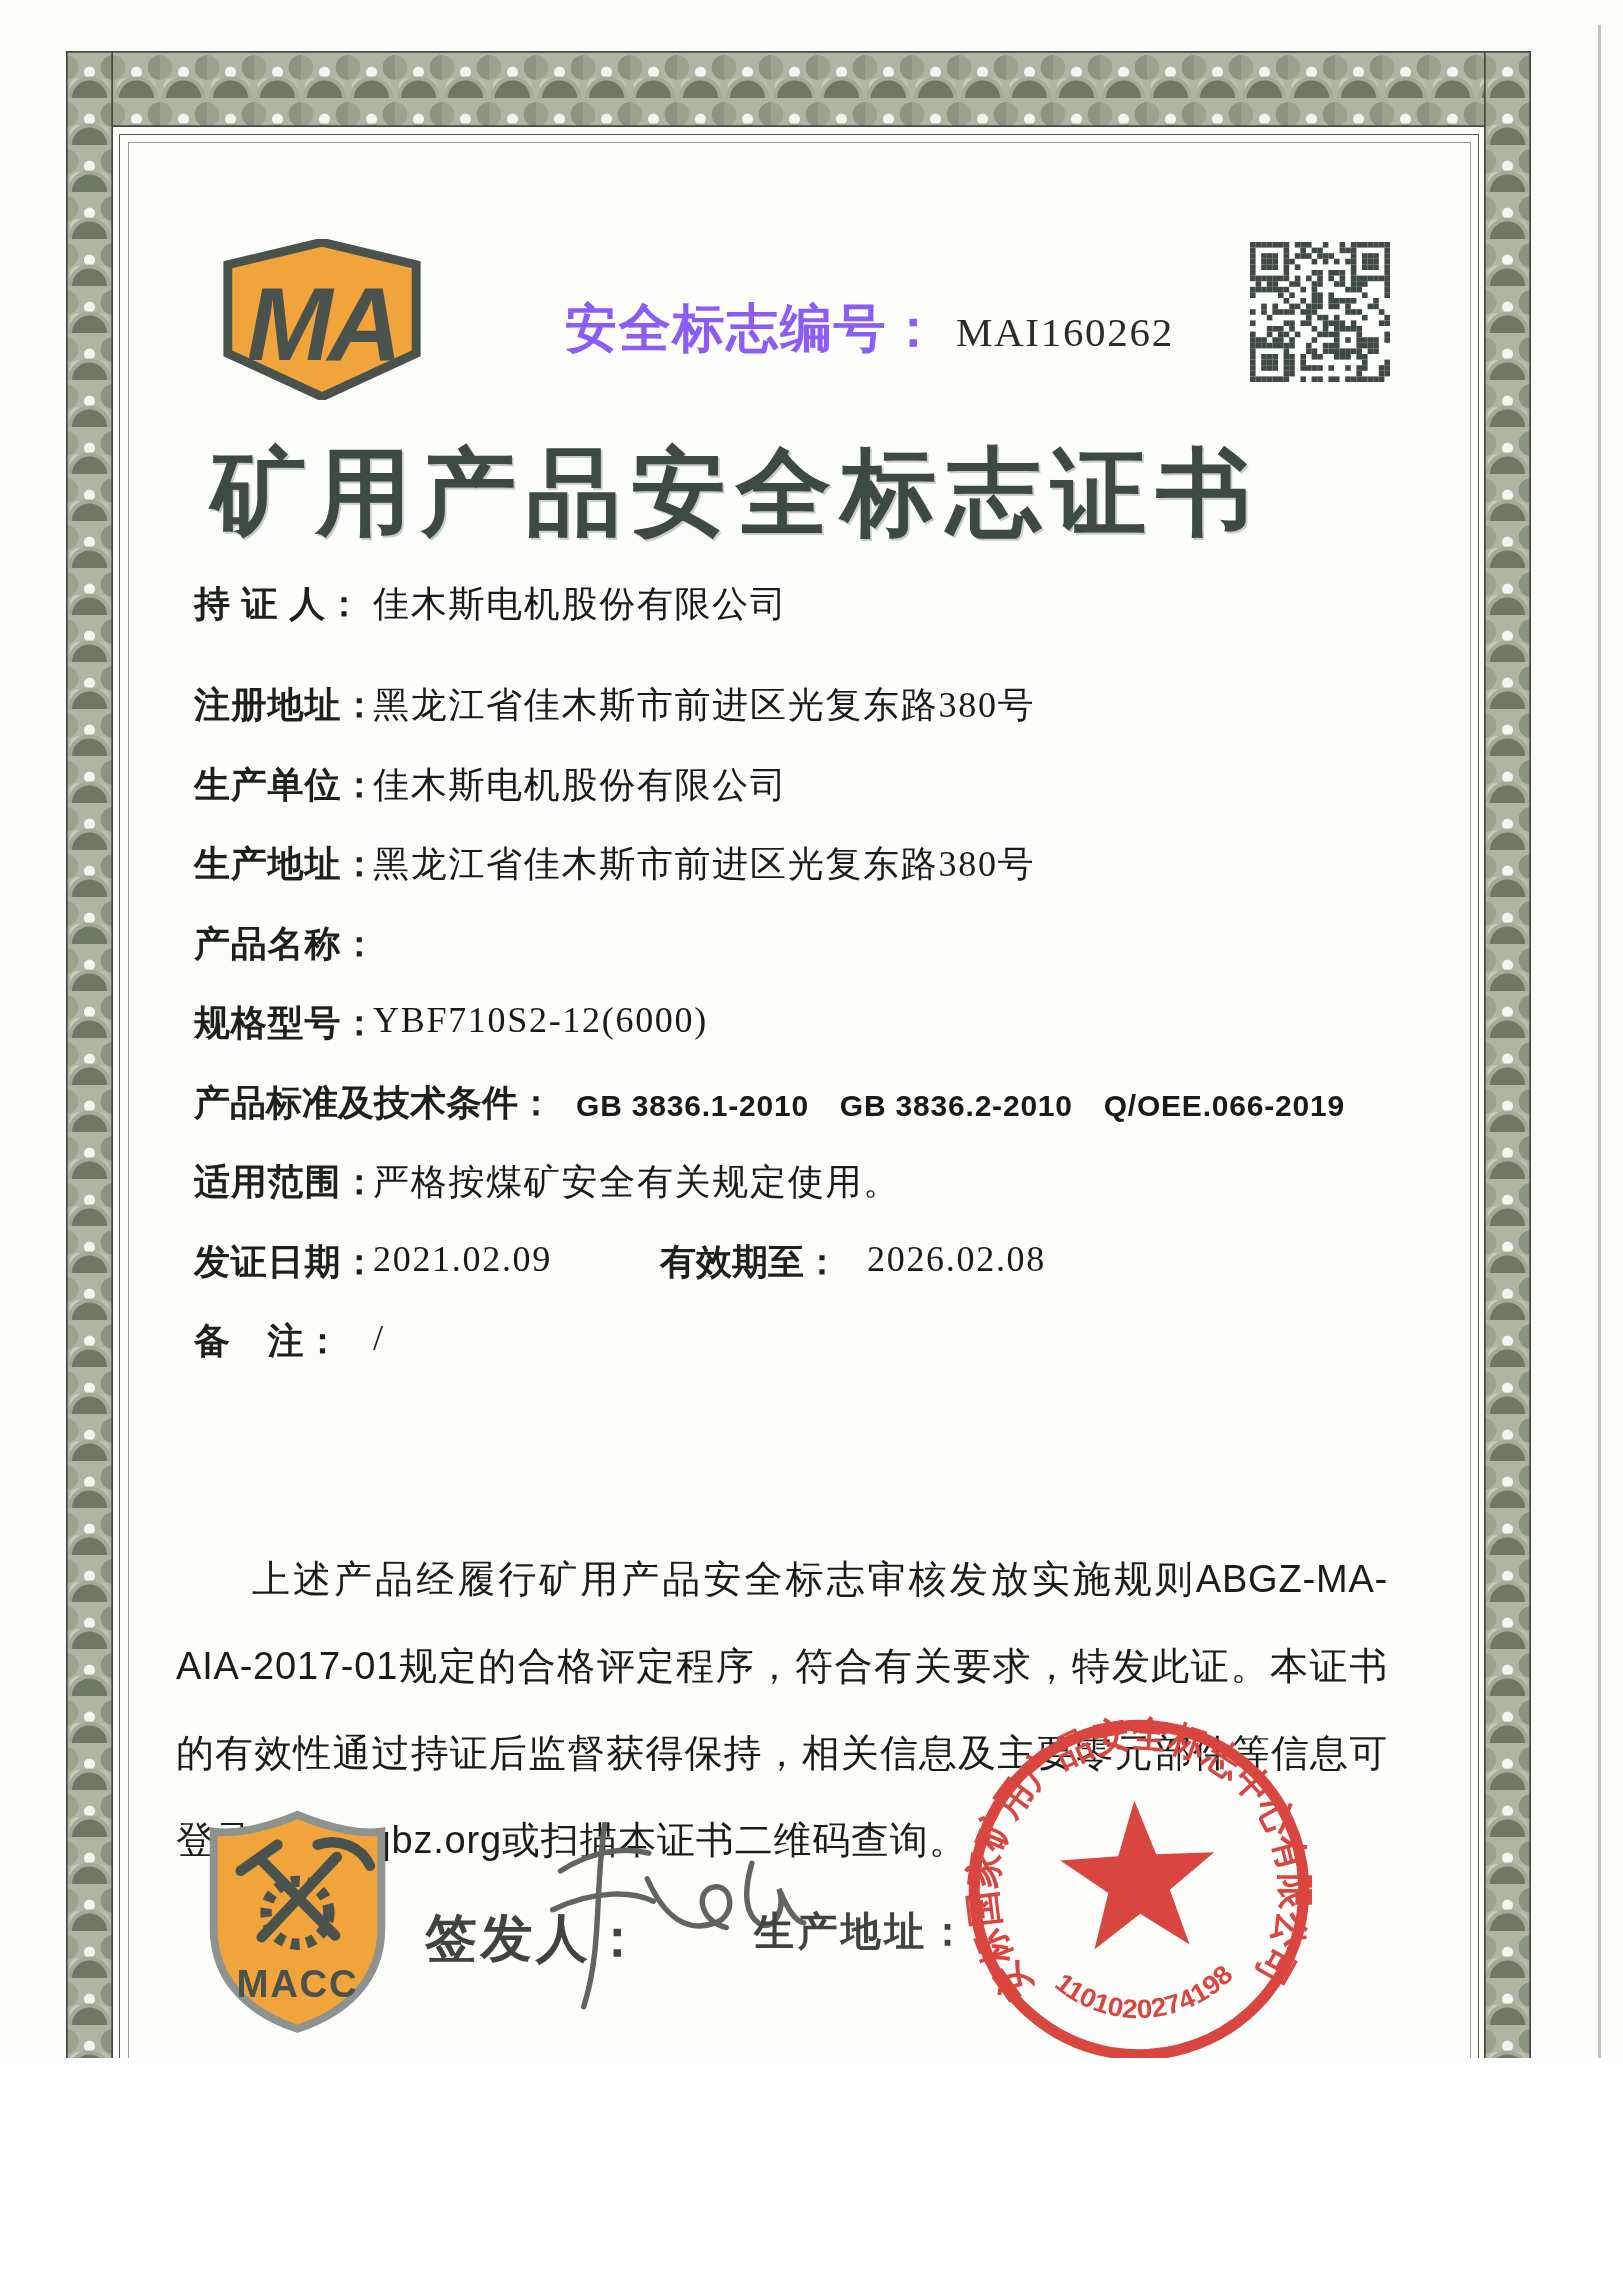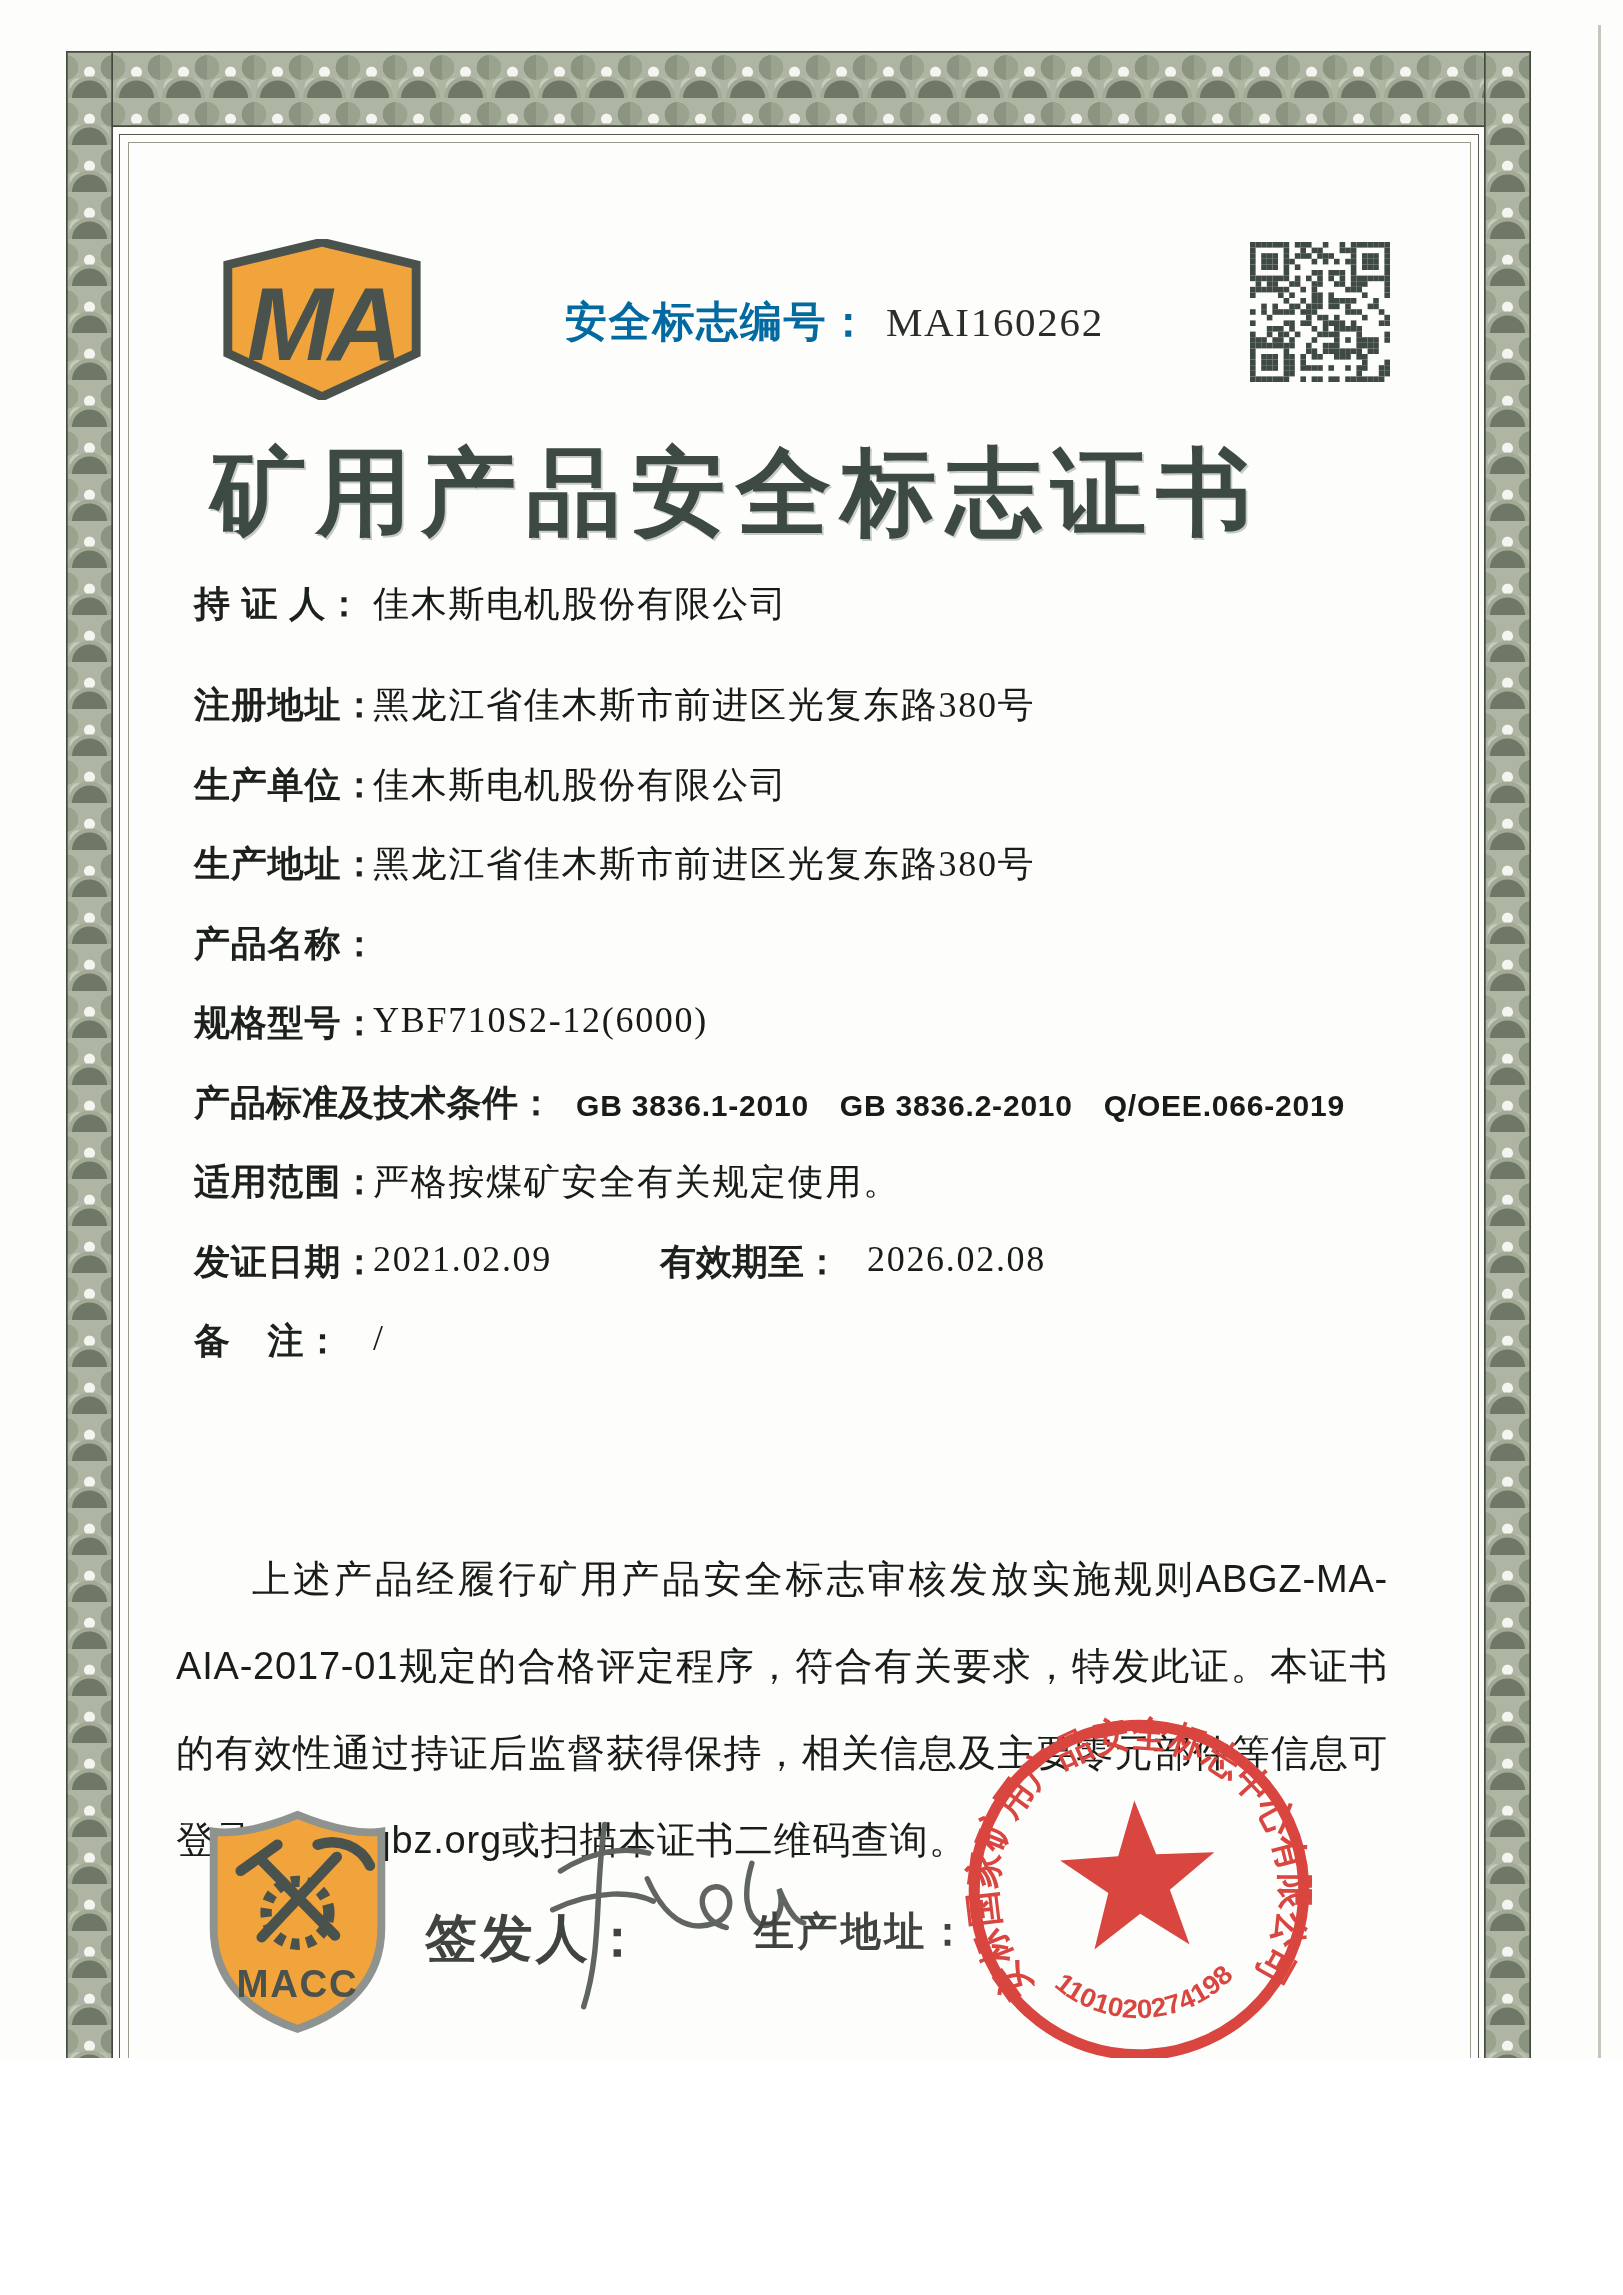--- a/index.html
+++ b/index.html
@@ -27,21 +27,21 @@
   .band-bottom{left:66px;top:2156px;width:1464px;height:48px;}
   .band-left{left:66px;top:51px;width:47px;height:2153px;}
   .band-right{left:1484px;top:51px;width:47px;height:2153px;}
 
   .frame-outer{position:absolute;left:119px;top:134px;width:1358px;height:2016px;border:1.7px solid #57594f;}
   .frame-inner{position:absolute;left:128px;top:142px;width:1341px;height:1999px;border:0.8px solid #9a9c90;}
 
   
   .ma-badge{position:absolute;left:211px;top:239px;width:222px;height:161px;}
   .serial-line{position:absolute;left:565px;top:294px;white-space:nowrap;}
-  .serial-label{font-weight:bold;font-size:42px;letter-spacing:1.7px;color:#0369a1;}
+  .serial-label{font-weight:bold;font-size:52px;letter-spacing:1.7px;color:#8b5cf6;}
   .serial-number{font-family:"Liberation Serif","DejaVu Serif",serif;font-size:41px;letter-spacing:1.7px;color:#2a2e28;margin-left:15px;}
   .qr{position:absolute;left:1250px;top:242px;width:140px;height:140px;}
 
   
   .cert-title{
     position:absolute;left:144px;top:430px;width:1184px;text-align:center;
     font-family:"Liberation Serif","DejaVu Serif",serif;font-weight:bold;
     font-size:95px;letter-spacing:10px;color:#3d4a42;
     text-shadow:1.7px 1.7px 0 rgba(40,50,44,.25);
     white-space:nowrap;

